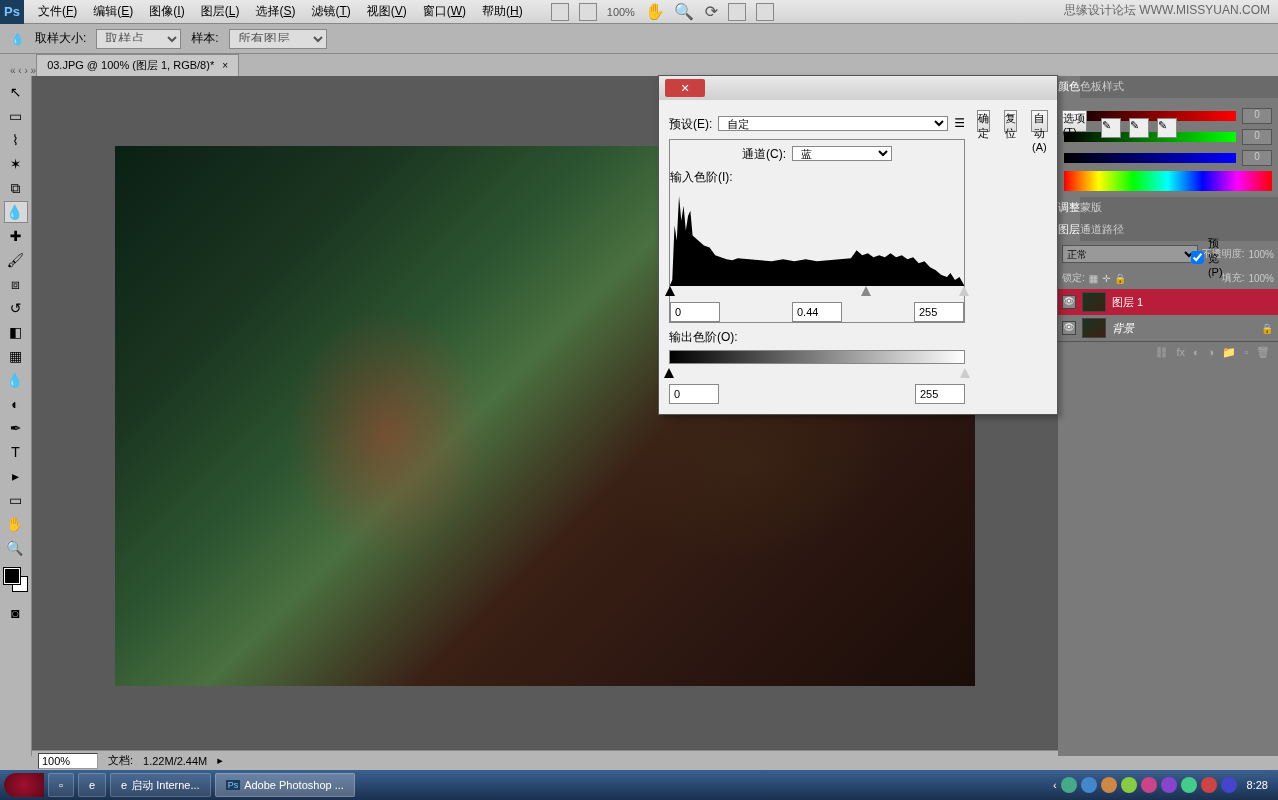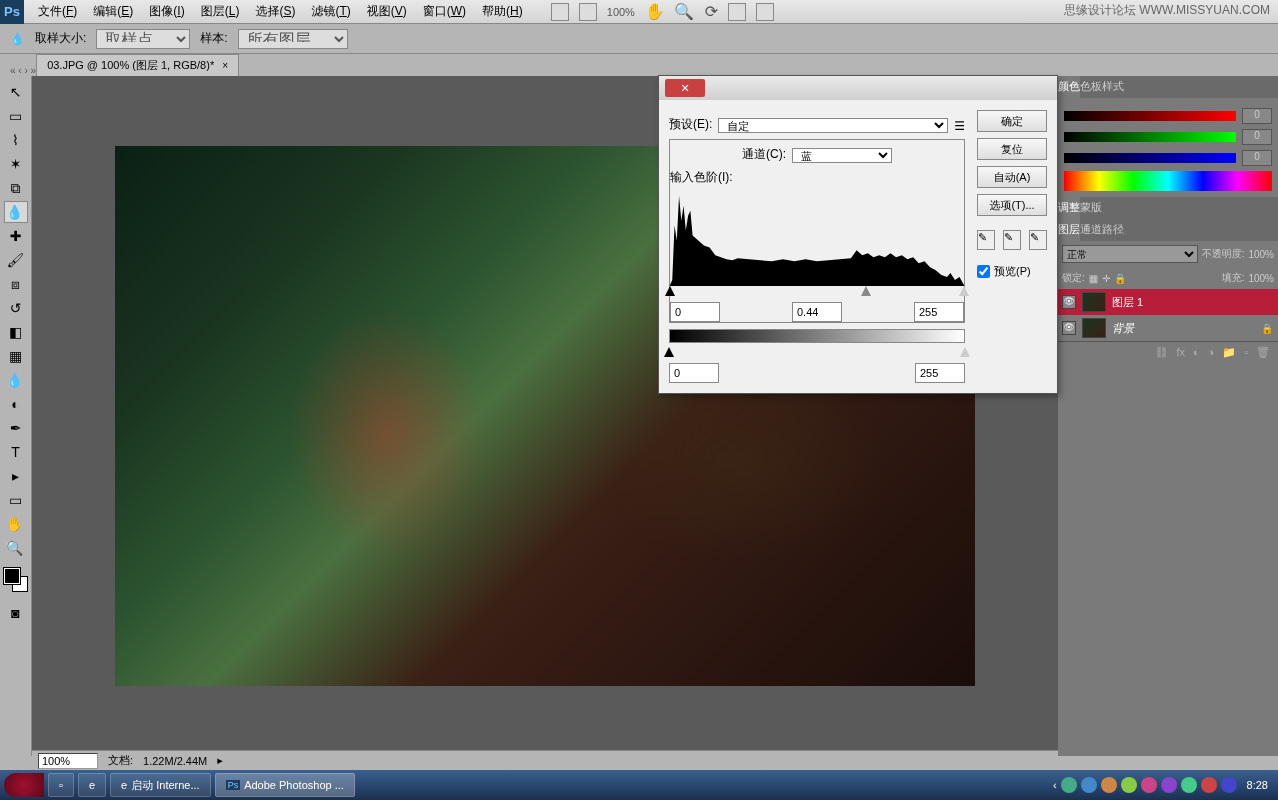--- a/index.html
+++ b/index.html
@@ -9,21 +9,21 @@
 .menubar { height: 24px; background: linear-gradient(#e8e8e8,#d4d4d4); display: flex; align-items: center; border-bottom: 1px solid #888; }
 .ps-logo { width: 24px; height: 24px; background: #1a3d5c; color: #7dc3ff; font-weight: bold; font-size: 13px; display: flex; align-items: center; justify-content: center; margin-right: 6px; }
 .menu-item { font-size: 12px; padding: 0 8px; cursor: pointer; }
 .menu-item .hotkey { text-decoration: underline; }
 .menubar-icons { display: flex; gap: 10px; margin-left: 20px; align-items: center; }
 .mb-icon { width: 18px; height: 18px; border: 1px solid #888; background: #ddd; }
 .watermark { position: absolute; right: 8px; top: 2px; font-size: 12px; color: #666; }
 
 
 .optionsbar { height: 30px; background: #b5b5b5; display: flex; align-items: center; padding: 0 10px; gap: 10px; font-size: 12px; border-bottom: 1px solid #888; }
-.opt-select { height: 20px; font-size: 16px; background: #ddd; border: 1px solid #888; padding: 0 20px 6px 4px; color: #555; }
+.opt-select { height: 20px; font-size: 13px; background: #ddd; border: 1px solid #888; padding: 0 20px 6px 4px; color: #555; }
 
 
 .doc-tab-row { height: 22px; background: #b5b5b5; display: flex; align-items: flex-end; padding-left: 100px; }
 .doc-tab { background: #c8c8c8; font-size: 11px; padding: 3px 10px; border: 1px solid #888; border-bottom: none; display: flex; align-items: center; gap: 8px; }
 .tab-close { font-size: 10px; cursor: pointer; }
 .arrows { margin-left: -90px; display: flex; gap: 6px; font-size: 10px; color: #555; }
 
 
 .main { display: flex; height: 680px; }
 
@@ -69,23 +69,23 @@
 .layer-lock { margin-left: auto; font-size: 10px; }
 .layer-footer { display: flex; justify-content: flex-end; gap: 8px; padding: 4px 8px; font-size: 11px; color: #aaa; border-top: 1px solid #555; margin-top: auto; }
 
 
 .levels-dlg { position: absolute; top: 75px; left: 658px; width: 400px; background: #f0f0f0; border: 1px solid #555; box-shadow: 3px 3px 6px rgba(0,0,0,0.3); font-size: 12px; }
 .dlg-titlebar { height: 24px; background: linear-gradient(#eaeaea,#d0d0d0); display: flex; align-items: center; padding: 0 6px; }
 .dlg-title { flex: 1; font-size: 12px; }
 .dlg-close { width: 40px; height: 18px; background: #c94040; color: #fff; text-align: center; font-size: 11px; border-radius: 2px; cursor: pointer; line-height: 18px; }
 .dlg-body { display: flex; padding: 10px; gap: 12px; }
 .dlg-left { flex: 1; }
-.dlg-right { width: 70px; display: flex; flex-direction: column; gap: 6px; }
+.dlg-right { width: 70px; display: flex; gap: 14px; }
 .dlg-btn { height: 22px; background: linear-gradient(#f8f8f8,#dedede); border: 1px solid #888; font-size: 11px; cursor: pointer; }
-.dlg-row { display: flex; align-items: flex-end; gap: 6px; margin: 6px 0; }
+.dlg-row { display: flex; align-items: flex-start; gap: 6px; margin: 6px 0; }
 .dlg-label { font-size: 12px; }
 .dlg-combo { flex: 1; height: 15px; background: #fff; border: 1px solid #888; font-size: 11px; padding: 0 4px; }
 .histogram-box { border: 1px solid #888; margin: 6px 0; }
 .histogram { height: 100px; position: relative; border-bottom: 1px solid #000; }
 .histogram svg { width: 100%; height: 100%; }
 .hist-sliders { position: relative; height: 12px; }
 .hist-tri { position: absolute; width: 0; height: 0; border-left: 5px solid transparent; border-right: 5px solid transparent; top: 0; }
 .tri-black { border-bottom: 10px solid #000; left: -5px; }
 .tri-gray { border-bottom: 10px solid #888; left: 65%; }
 .tri-white { border-bottom: 10px solid #ccc; right: -5px; }
@@ -286,20 +286,21 @@
           <div class="hist-tri tri-black"></div>
           <div class="hist-tri tri-gray"></div>
           <div class="hist-tri tri-white"></div>
         </div>
         <div class="level-inputs">
           <input class="lvl-input" value="0" style="">
           <input class="lvl-input" value="0.44" style="">
           <input class="lvl-input" value="255" style="">
         </div>
       </div>
+      <div class="dlg-label">输出色阶(O):</div>
       <div class="output-grad"></div>
       <div class="hist-sliders">
         <div class="hist-tri tri-black"></div>
         <div class="hist-tri tri-white"></div>
       </div>
       <div class="level-inputs">
         <input class="lvl-input" value="0" style="">
         <input class="lvl-input" value="255" style="">
       </div>
     </div>

